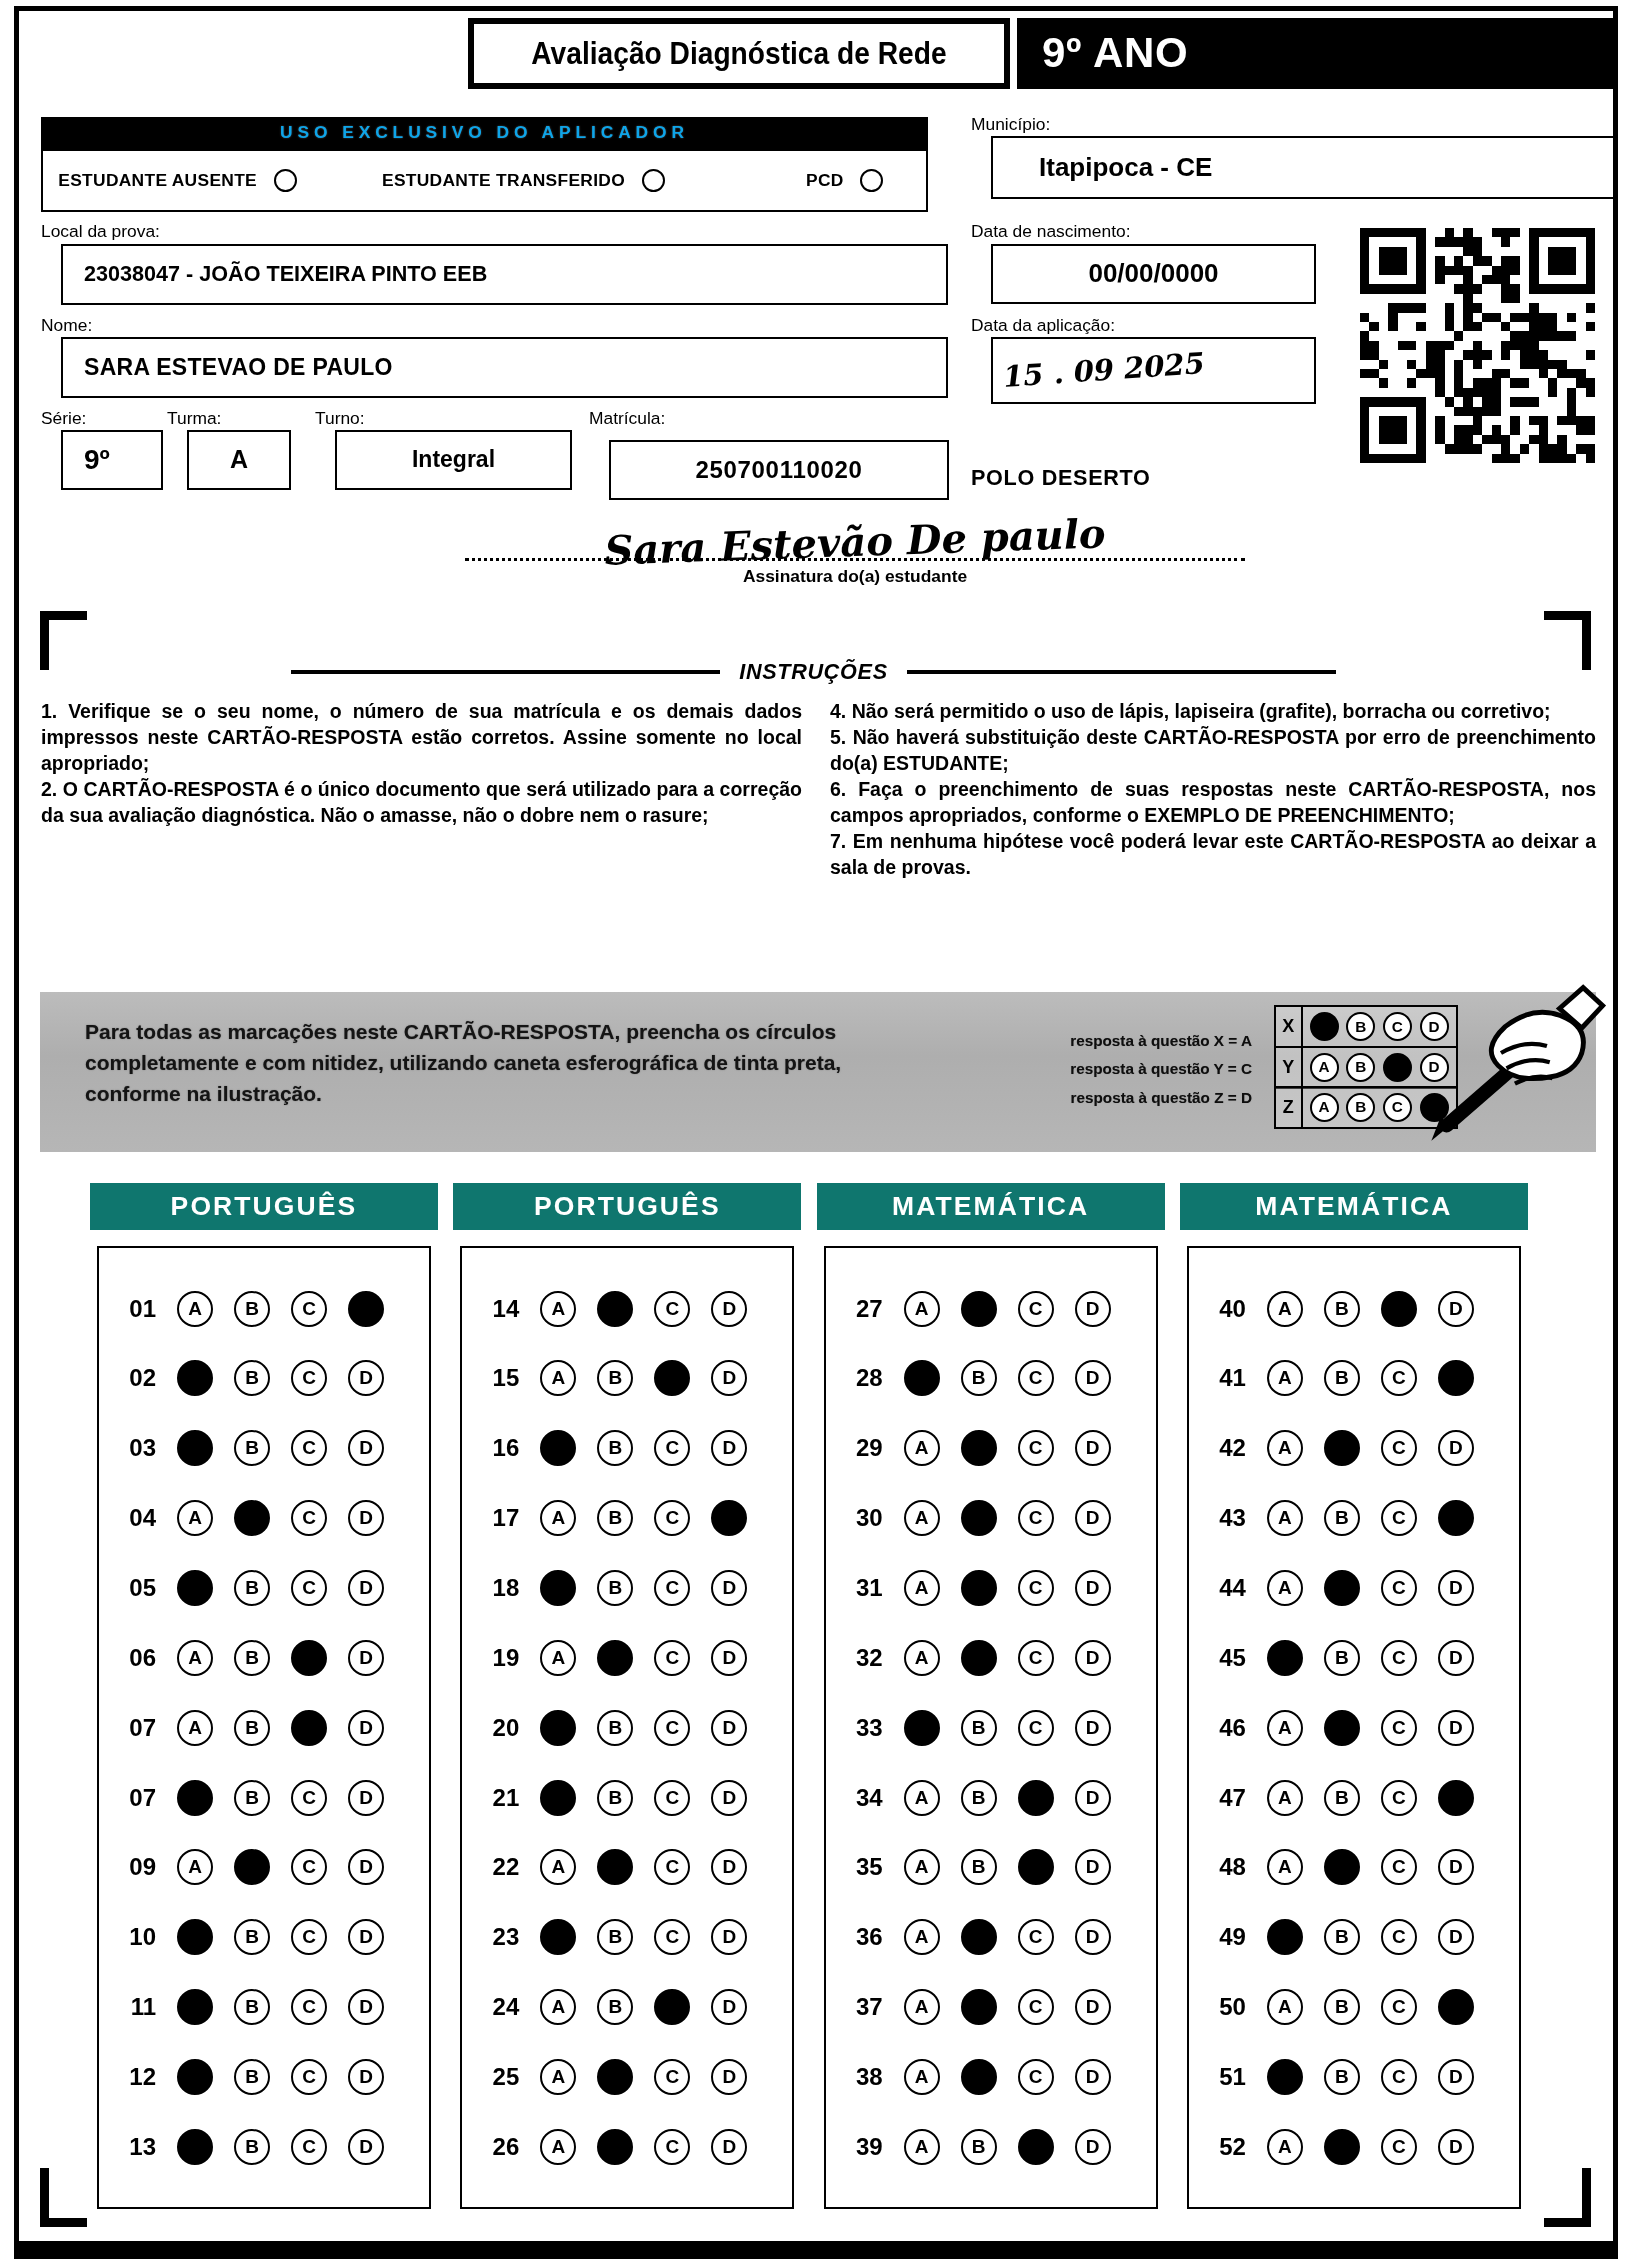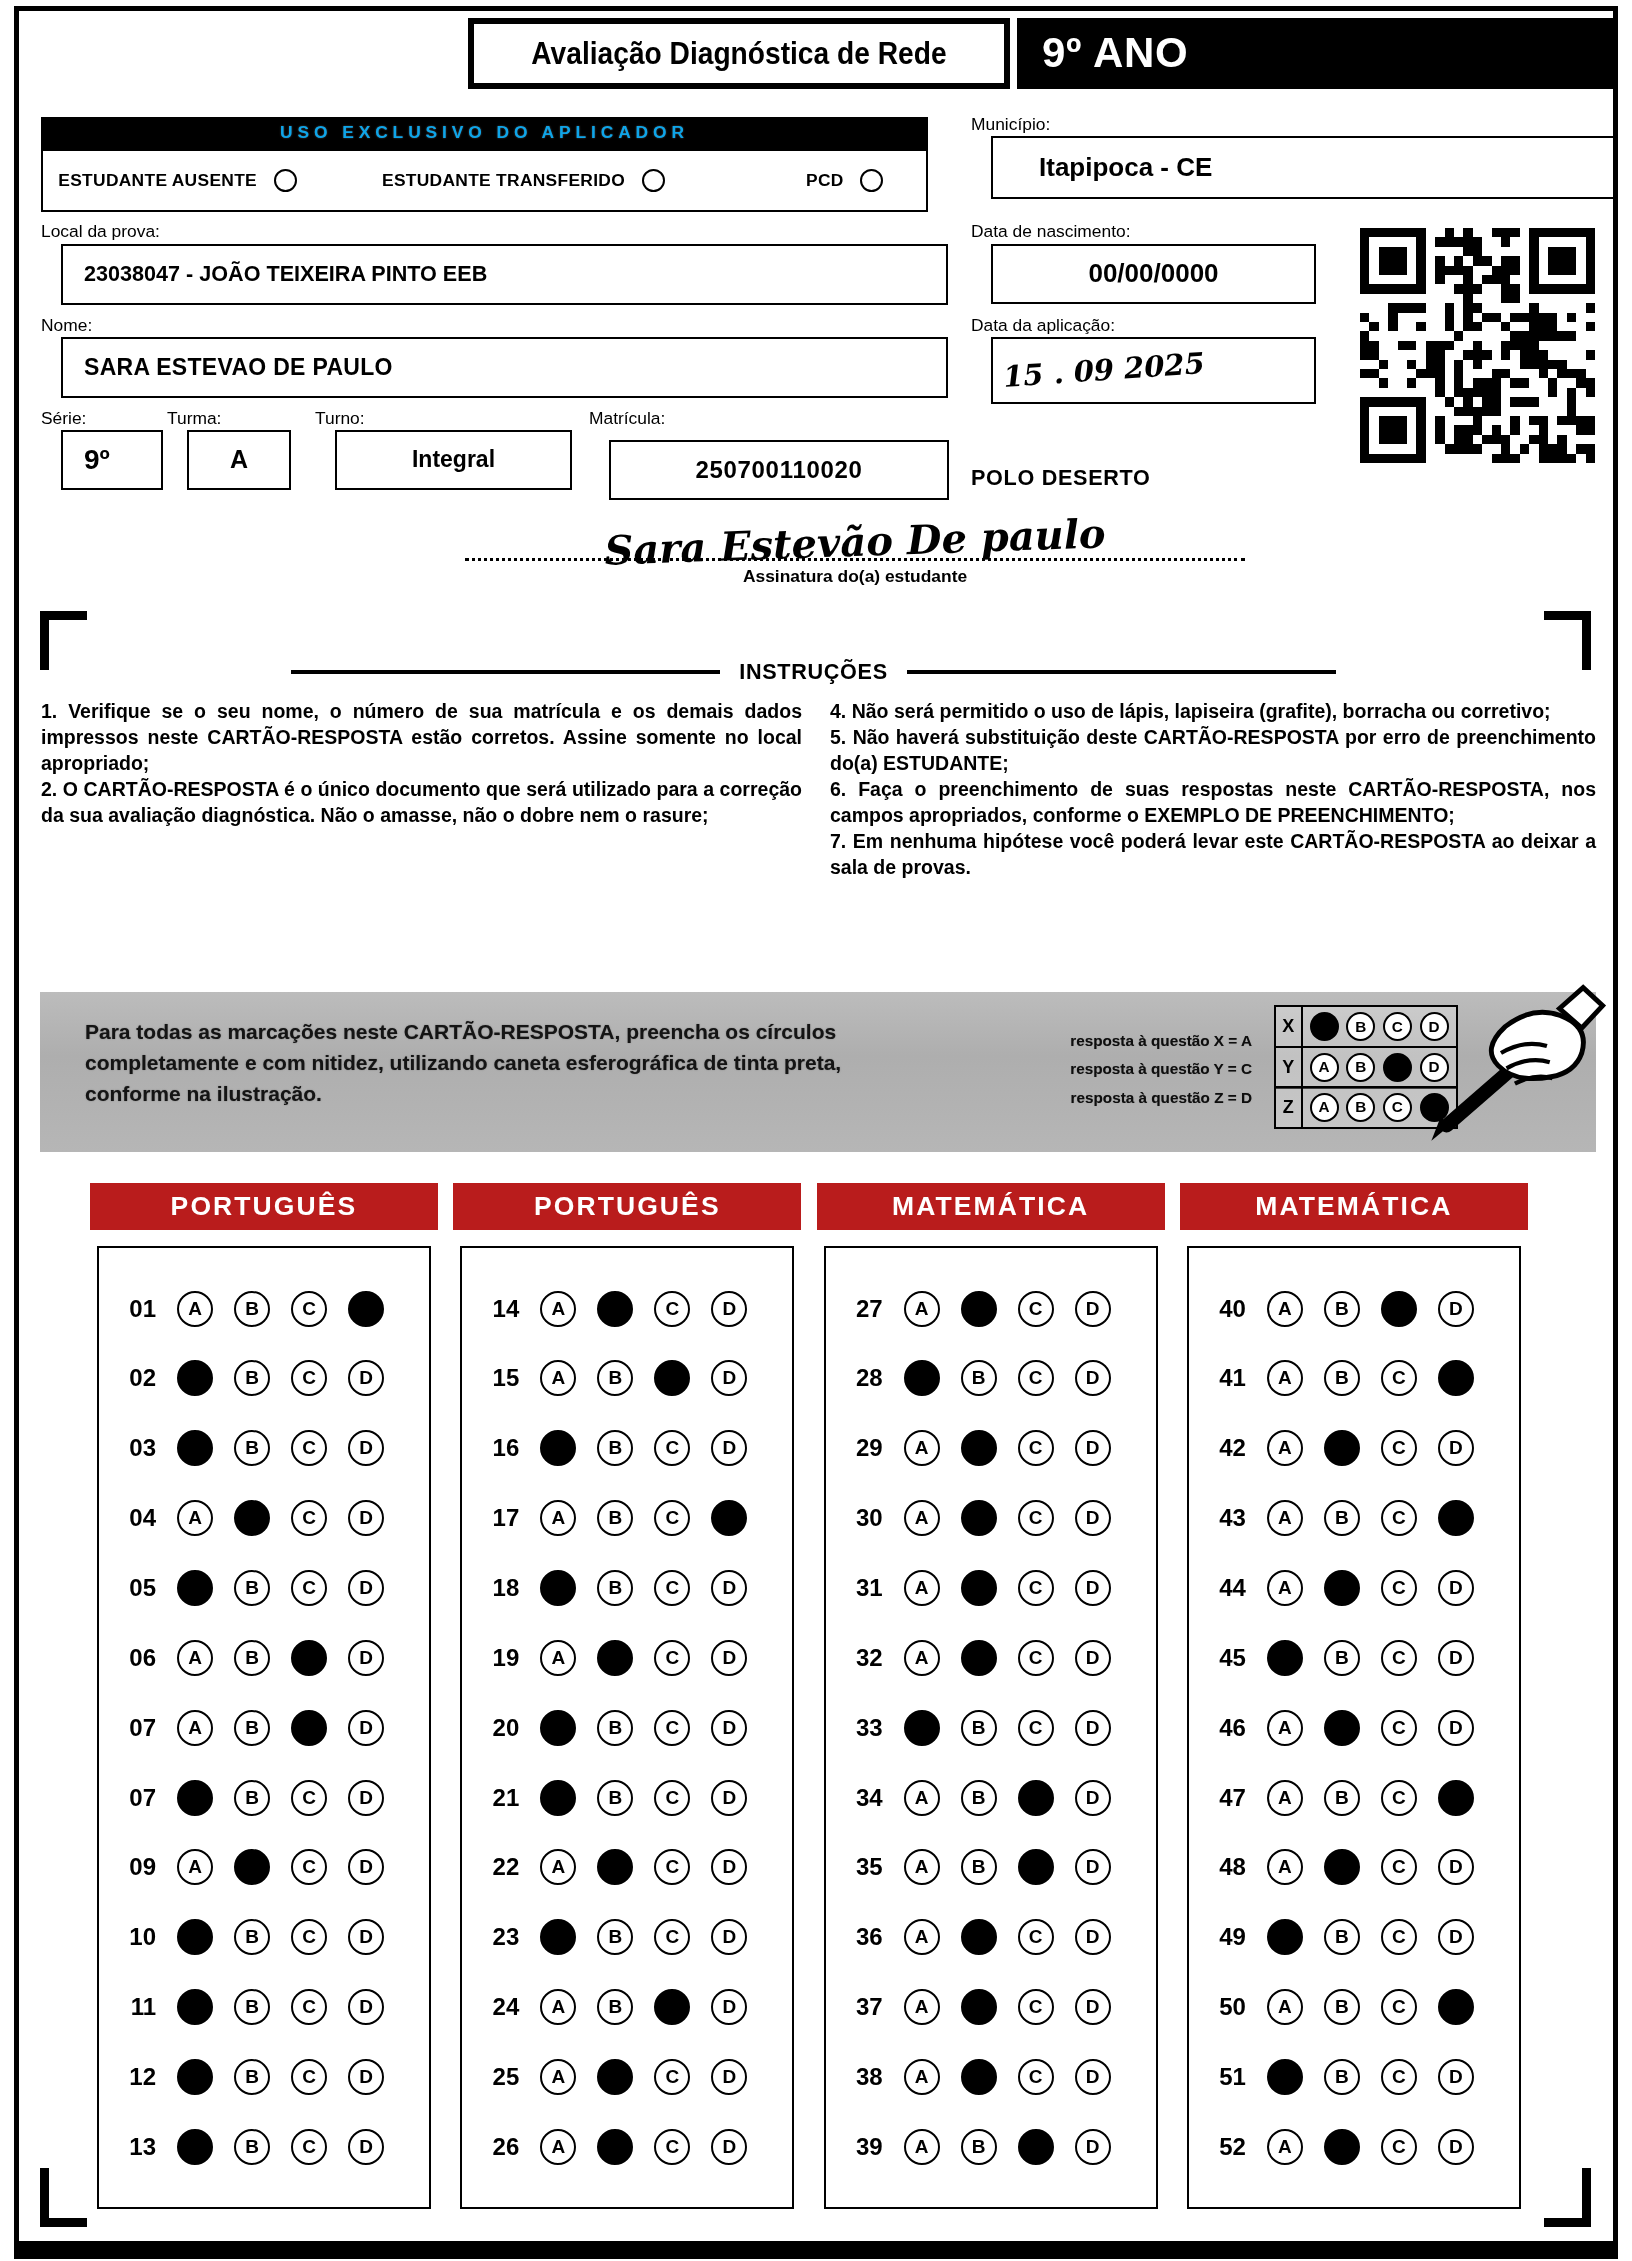--- a/index.html
+++ b/index.html
@@ -67,21 +67,21 @@
   
   .bracket { position:absolute; width:47px; height:59px; }
   .bracket.tl { left:21px;  top:600px;  border-left:9px solid #000;  border-top:9px solid #000; }
   .bracket.tr { left:1525px; top:600px; border-right:9px solid #000; border-top:9px solid #000; }
   .bracket.bl { left:21px;  top:2157px; border-left:9px solid #000;  border-bottom:9px solid #000; }
   .bracket.br { left:1525px; top:2157px; border-right:9px solid #000; border-bottom:9px solid #000; }
 
   
   .instr-head { position:absolute; left:272px; top:648px; width:1045px; display:flex; align-items:center; gap:19.5px; }
   .instr-head .line { flex:1; height:4.2px; background:#000; }
-  .instr-head .title { font-size:21.6px; font-weight:bold; letter-spacing:0.7px; }
+  .instr-head .title { font-size:21.6px; font-weight:bold; letter-spacing:0.7px;font-style:italic; }
   .instr-col { position:absolute; top:687px; font-size:19.5px; line-height:26px; text-align:justify; font-weight:bold; }
   #instr-left  { left:22px;  width:761px; }
   #instr-right { left:811px; width:766px; }
   .instr-col p { margin:0; }
 
   
   .ex-box { position:absolute; left:21px; top:981px; width:1556px; height:160px;
             background:linear-gradient(180deg,#bcbcbc,#aeaeae 40%,#b6b6b6); }
   .ex-text { position:absolute; left:45px; top:24px; width:787px; font-size:21px; line-height:31px; font-weight:bold;
              color:#141414; text-shadow:0 0 1.4px #6b6b6b; }
@@ -93,21 +93,21 @@
             border-right:2.8px solid #000; }
   .ex-opts { display:flex; align-items:center; gap:7.7px; padding:0 7px; }
   .ex-bubble { width:29px; height:29px; border:2.1px solid #000; border-radius:50%; background:#fff;
                display:flex; align-items:center; justify-content:center; font-size:15.3px; font-weight:bold; }
   .ex-bubble.filled { background:#000; color:transparent; }
   .ex-hand { position:absolute; left:1383px; top:-9.8px; width:188px; height:170px; }
 
   
   .answers { position:absolute; left:71px; top:1172px; width:1439px; display:flex; gap:15.3px; }
   .ans-col { width:348px; }
-  .ans-header { height:47px; background:#b91c1c; color:#fff; display:flex; align-items:center; justify-content:center;
+  .ans-header { height:47px; background:#0f766e; color:#fff; display:flex; align-items:center; justify-content:center;
                 font-size:26.5px; font-weight:bold; letter-spacing:2.1px; }
   .ans-box { margin:16.7px 7px 0; height:963px; border:2.8px solid #000; display:flex; flex-direction:column;
              justify-content:space-evenly; padding:8.4px 0 8.4px 14px; }
   .q-row { display:flex; align-items:center; gap:21px; }
   .q-num { width:43px; font-size:24px; font-weight:bold; text-align:right; flex:0 0 auto; }
   .bubble { width:36px; height:36px; border:2.8px solid #000; border-radius:50%; background:#fff; flex:0 0 auto;
             display:flex; align-items:center; justify-content:center; font-size:19px; font-weight:bold; }
   .bubble.filled { background:#000; color:transparent; }
 </style>
 </head>

